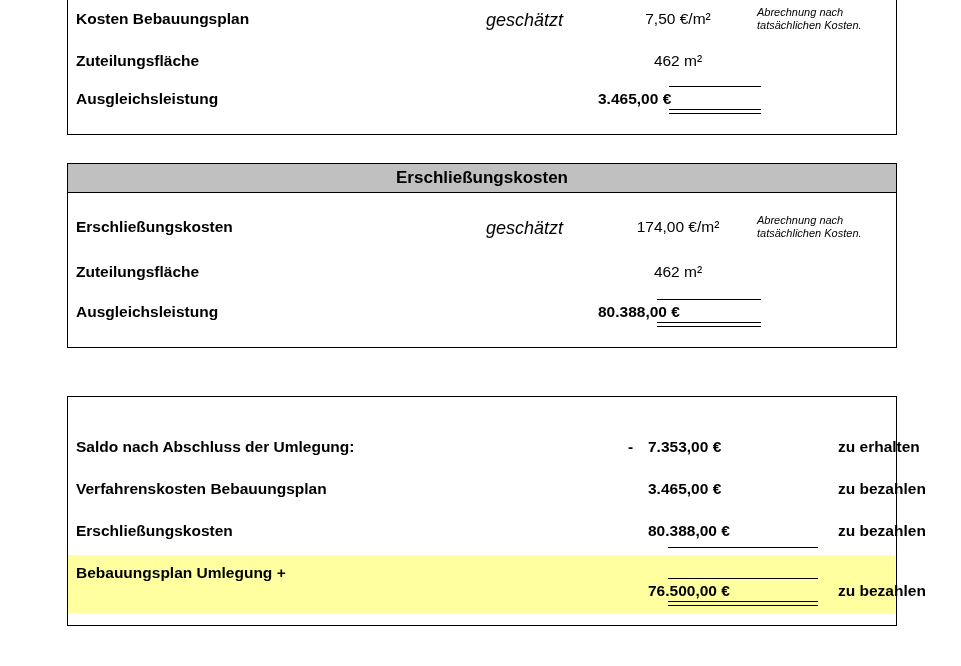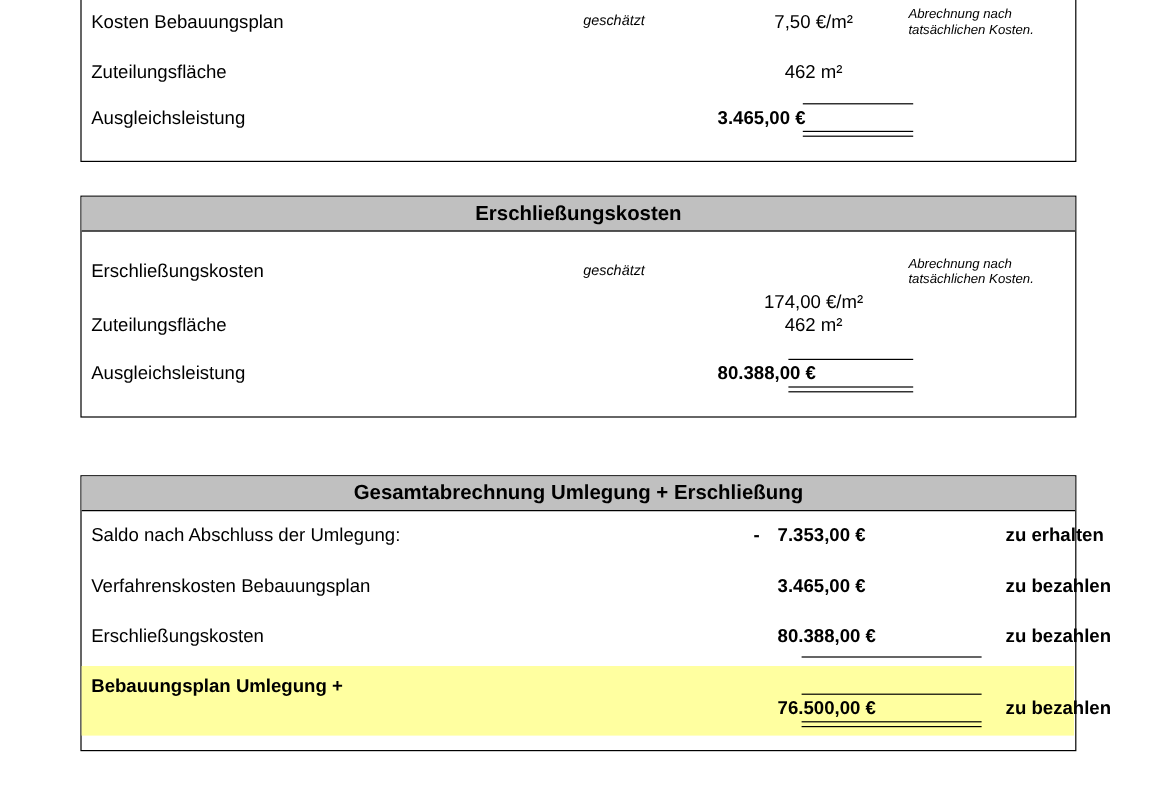--- a/index.html
+++ b/index.html
@@ -43,29 +43,29 @@
   }
 
   .row {
     position: relative;
     height: 42px;
   }
 
   .lbl {
     position: absolute;
     left: 8px;
-    font-weight: normal;
+    font-weight: bold;
     font-size: 15.5px;
     white-space: nowrap;
   }
 
   .note-it {
     position: absolute;
     font-style: italic;
-    font-size: 12px;
+    font-size: 18px;
     white-space: nowrap;
   }
 
   .amount {
     position: absolute;
     font-weight: bold;
     font-size: 15.5px;
     text-align: left;
     white-space: nowrap;
   }
@@ -148,41 +148,40 @@
     </div>
   </div>
 
   <div class="block" style="left:67px; top:163px; width:830px; height:185px;">
 
     <div class="block-header">Erschließungskosten</div>
 
     <div class="row" style="position:absolute; left:0; top:45px; width:100%;">
       <div class="lbl" style="top:9px;">Erschließungskosten</div>
       <div class="note-it" style="left:418px; top:9px;">geschätzt</div>
-      <div class="amount-plain" style="left:530px; top:9px; width:160px;margin-top:26px;">174,00 €/m²</div>
+      <div class="amount-plain" style="left:530px; top:9px; width:160px;">174,00 €/m²</div>
       <div class="smallnote" style="left:689px; top:5px;">Abrechnung nach</div>
       <div class="smallnote" style="left:689px; top:18px;">tatsächlichen Kosten.</div>
     </div>
 
     <div class="row" style="position:absolute; left:0; top:90px; width:100%;">
       <div class="lbl" style="top:9px;">Zuteilungsfläche</div>
       <div class="amount-plain" style="left:530px; top:9px; width:160px;">462 m²</div>
     </div>
 
     <div class="row" style="position:absolute; left:0; top:130px; width:100%;">
       <div class="lbl" style="top:9px;">Ausgleichsleistung</div>
       <div class="amount" style="left:530px; top:9px; width:160px;">80.388,00 €</div>
       <div class="sgl-underline" style="left:589px; top:5px; width:104px;"></div>
       <div class="dbl-underline" style="left:589px; top:28px; width:104px;"></div>
     </div>
   </div>
 
   <div class="block" style="left:67px; top:396px; width:830px; height:230px;">
 
-    <div class="block-header">Gesamtabrechnung Umlegung + Erschließung</div>
 
     <div class="row" style="position:absolute; left:0; top:32px; width:100%;">
       <div class="lbl" style="top:9px;">Saldo nach Abschluss der Umlegung:</div>
       <div class="amount" style="left:560px; top:9px; width:14px; text-align:left;">-</div>
       <div class="amount" style="left:580px; top:9px; width:170px;">7.353,00 €</div>
       <div class="suffix" style="left:770px; top:9px;">zu erhalten</div>
     </div>
 
     <div class="row" style="position:absolute; left:0; top:74px; width:100%;">
       <div class="lbl" style="top:9px;">Verfahrenskosten Bebauungsplan</div>

